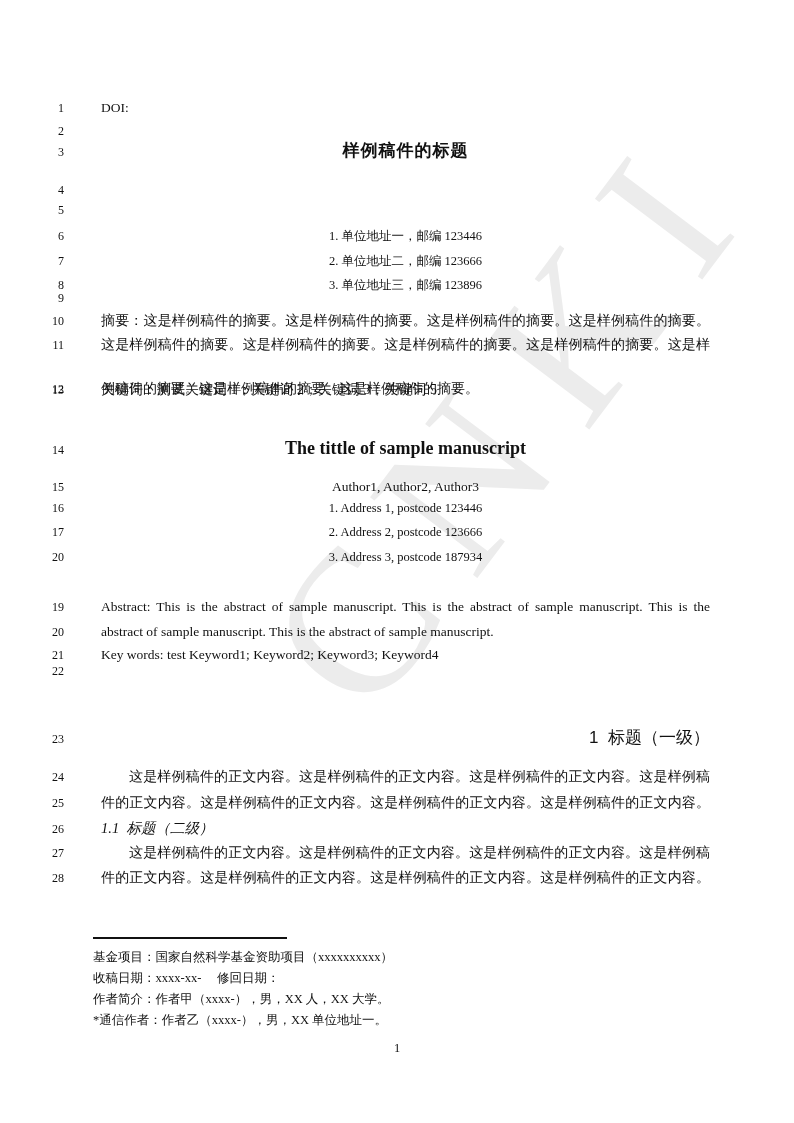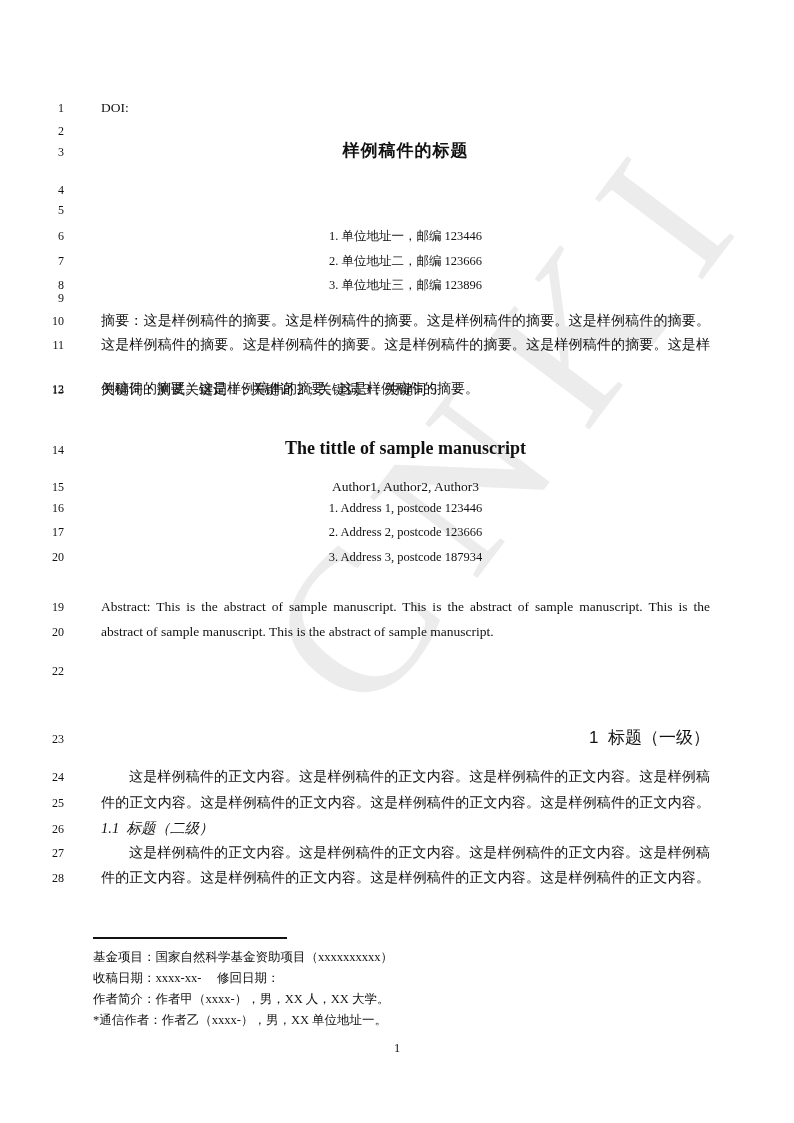--- a/index.html
+++ b/index.html
@@ -165,20 +165,24 @@
       <div class="txt en-addr">3. Address 3, postcode 187934</div>
     </div>
   <div class="row" style="top:599px">
       <span class="num">19</span>
       <div class="txt en-body full">Abstract: This is the abstract of sample manuscript. This is the abstract of sample manuscript. This is the</div>
     </div>
   <div class="row" style="top:624px">
       <span class="num">20</span>
       <div class="txt en-body">abstract of sample manuscript. This is the abstract of sample manuscript.</div>
     </div>
+  <div class="row" style="top:647px">
+      <span class="num">21</span>
+      <div class="txt en-body">Key words: test Keyword1; Keyword2; Keyword3; Keyword4</div>
+    </div>
   <div class="row" style="top:664px">
       <span class="num">22</span>
       <div class="txt"></div>
     </div>
   <div class="row" style="top:727px">
       <span class="num">23</span>
       <div class="txt h1">1  标题（一级）</div>
     </div>
   <div class="row" style="top:768px">
       <span class="num">24</span>

